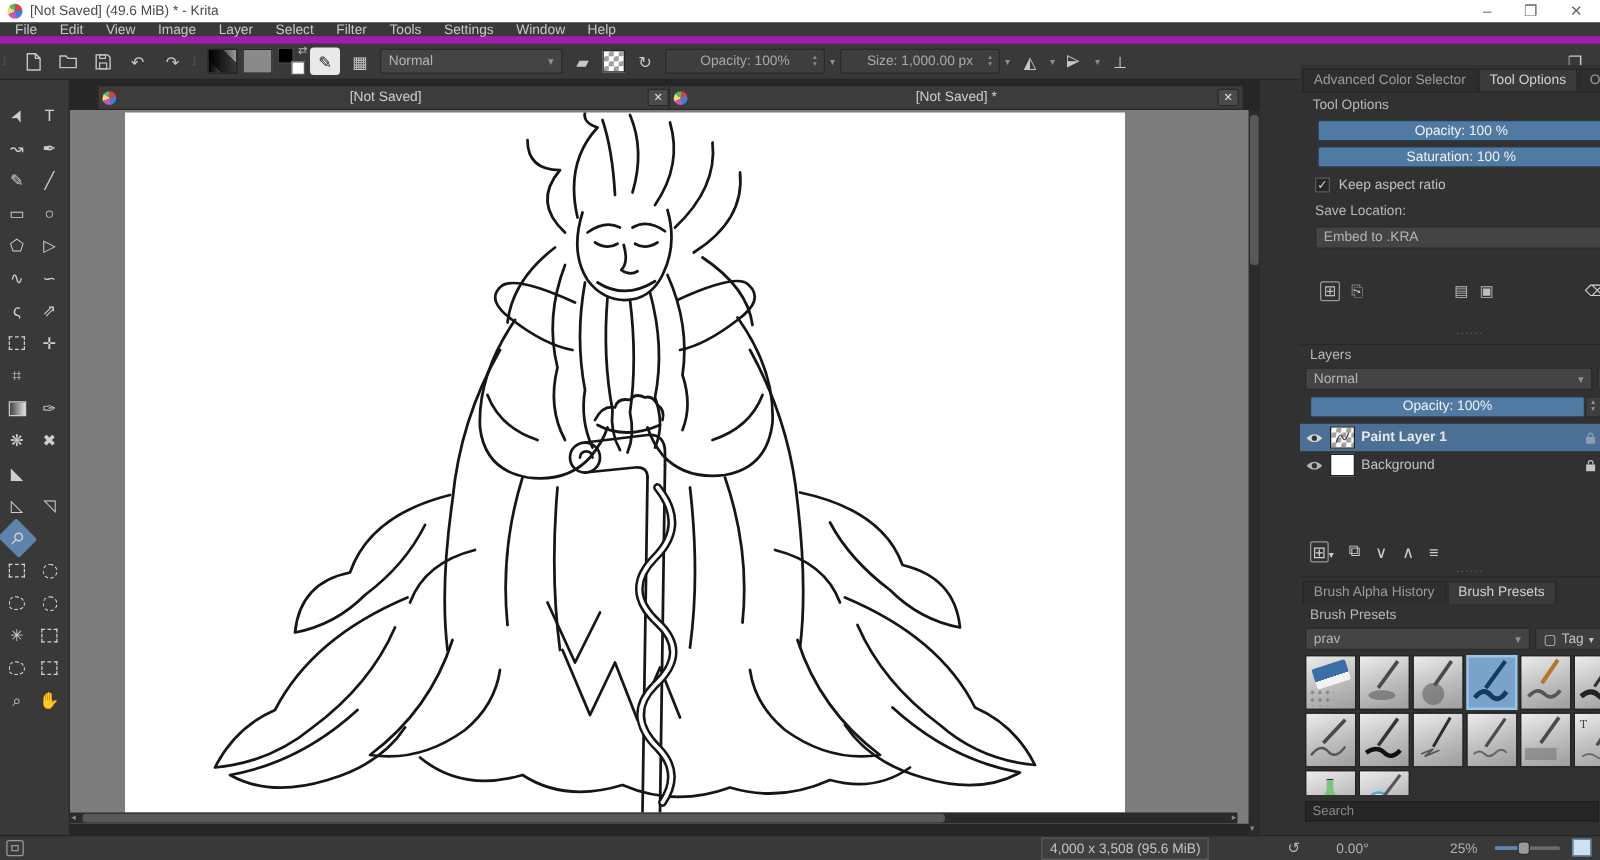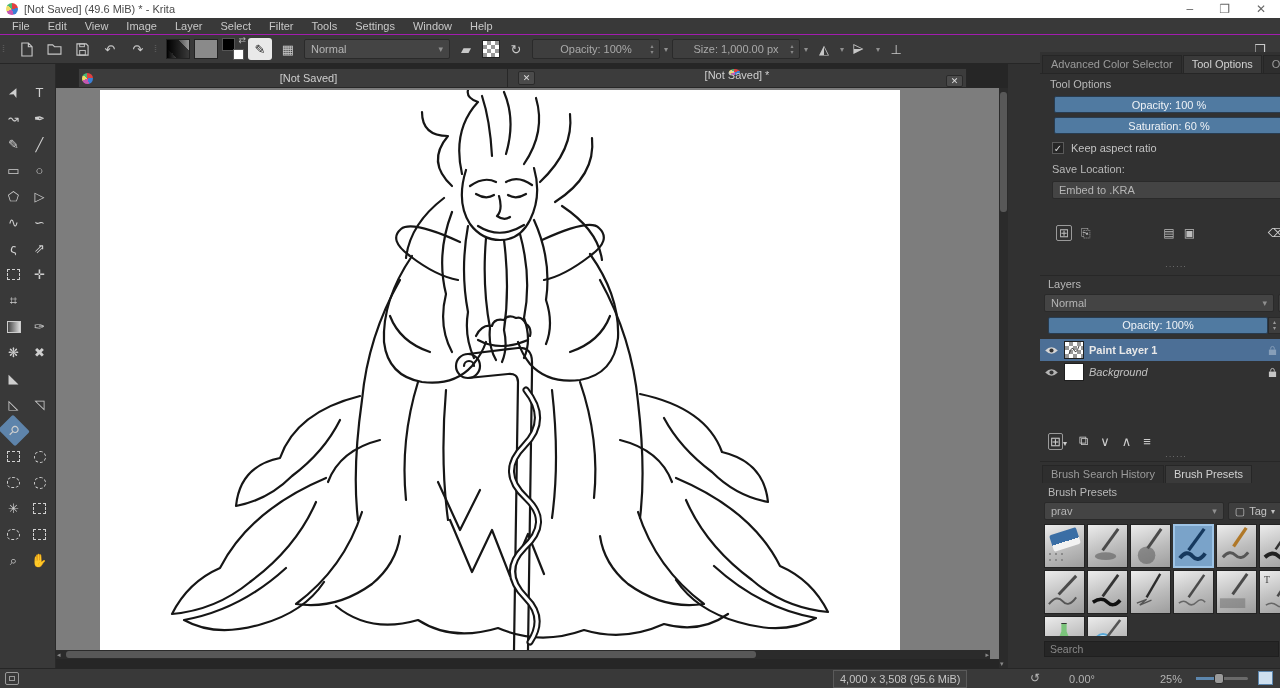--- a/index.html
+++ b/index.html
@@ -9,21 +9,21 @@
   
   #titlebar { position:absolute; left:0; top:0; width:1280px; height:18px; background:#ffffff;
     display:flex; align-items:center; padding:0 6px; color:#4a4a4a; font-size:11px; }
   .krita-logo { width:12px; height:12px; border-radius:50%;
     background:conic-gradient(#e14040 0 22%, #3b7fd4 22% 45%, #c457b0 45% 68%, #f0dd66 68% 85%, #49b877 85%); 
     margin-right:6px; }
   #win-controls { margin-left:auto; display:flex; gap:26px; color:#666; font-size:12px; padding-right:8px; }
   #win-controls span { cursor:default; }
 
   #menubar { position:absolute; left:0; top:18px; width:1280px; height:17px; background:#393939;
-    display:flex; align-items:center; gap:2px; padding-left:4px; border-bottom:1px solid #a21caf; }
+    display:flex; align-items:center; gap:2px; padding-left:4px; border-bottom:6px solid #a21caf; }
   .menu-item { padding:1px 8px; color:#c8c8c8; }
 
   #toolbar { position:absolute; left:0; top:35px; width:1280px; height:29px; background:#393939;
     display:flex; align-items:center; gap:4px; padding-left:2px; border-bottom:1px solid #262626; }
   .grip { color:#5d5d5d; font-size:9px; letter-spacing:-2px; width:8px; line-height:7px; }
   .tb-btn { width:24px; height:22px; display:flex; align-items:center; justify-content:center;
     color:#c8c8c8; font-size:13px; border-radius:2px; }
   .tb-btn svg { display:block; }
   .swatch { width:24px; height:20px; border:1px solid #222; }
   .swatch.gradient { background:linear-gradient(90deg,#000,#fff); }
@@ -62,21 +62,21 @@
   .dash.blob { border-radius:45% 60% 50% 40%; }
   .grad-sq { width:14px; height:12px; border:1px solid #ccc; background:linear-gradient(90deg,#444,#ddd); }
 
   
   #docarea { position:absolute; left:56px; top:64px; width:952px; height:604px; background:#262626; }
   .subwin-bar { position:absolute; top:4px; height:20px; background:#3c3c3c; border:1px solid #272727;
     display:flex; align-items:center; padding:0 3px; }
   .subwin-bar .title { position:absolute; left:0; right:0; text-align:center; color:#cfcfcf; }
   .subwin-bar .close { margin-left:auto; width:17px; height:14px; background:#4b4b4b; border:1px solid #2a2a2a;
     border-radius:2px; color:#ddd; font-size:9px; display:flex; align-items:center; justify-content:center; z-index:2; }
-  #subwin1 { left:22px; width:461px; } #subwin2 { left:451px; width:460px;flex-direction:column; }
+  #subwin1 { left:22px; width:461px; } #subwin2 { left:479px; width:460px; }
   #canvas-region { position:absolute; left:0; top:24px; width:943px; height:571px; background:#7d7d7d; overflow:hidden; }
   #page { position:absolute; left:44px; top:2px; width:800px; height:560px; background:#ffffff; }
   #page svg { display:block; }
   .vscroll { position:absolute; right:0; top:24px; width:9px; height:580px; background:#2b2b2b; }
   .vscroll .thumb { position:absolute; left:1px; top:4px; width:7px; height:120px; background:#585858; border-radius:3px; }
   .hscroll { position:absolute; left:0; bottom:0; width:934px; height:9px; background:#2b2b2b; }
   .hscroll .thumb { position:absolute; top:1px; left:10px; height:7px; width:690px; background:#585858; border-radius:3px; }
   .scroll-arrow { position:absolute; color:#8a8a8a; font-size:7px; line-height:9px; }
 
   
@@ -113,21 +113,21 @@
   .layers-opacityrow { display:flex; align-items:center; margin:4px 4px 0 8px; gap:4px; }
   .layers-opacityrow .blue-slider { flex:1; margin-right:14px; }
   .props-btn { width:22px; height:18px; border:1px solid #8f8f8f; border-radius:2px; color:#c5c5c5;
     display:flex; align-items:center; justify-content:center; font-size:11px; }
   #layer-list { margin-top:5px; height:90px; background:#313131; }
   .layer-row { display:flex; align-items:center; height:22px; padding:0 4px; gap:5px; }
   .layer-row.sel { background:#4c6f96; color:#f0f0f0; }
   .layer-row .thumb { width:20px; height:18px; border:1px solid #1f1f1f; position:relative; }
   .thumb.white { background:#fff; }
   .layer-name { flex:1; font-weight:bold; color:#e8e8e8; }
-  .layer-row:not(.sel) .layer-name { font-weight:normal; color:#c2c2c2;font-style:italic; }
+  .layer-row:not(.sel) .layer-name { font-weight:normal; color:#c2c2c2; }
   .layer-badges { display:flex; gap:6px; align-items:center; color:#9fb3c8; }
   .layer-row:not(.sel) .layer-badges { color:#9a9a9a; }
   .alpha-glyph { font-style:italic; font-size:12px; }
   .mini-checker { width:12px; height:12px; border:1px solid #555; }
   .layers-buttons { display:flex; align-items:center; gap:12px; padding:4px 10px 2px 8px; color:#cdcdcd; font-size:13px; }
   .layers-buttons .add { border:1px solid #9a9a9a; border-radius:2px; padding:0 1px; }
   .layers-buttons .spacer { flex:1; }
   .trash { position:relative; width:11px; height:11px; border:1px solid #c5c5c5; border-top:none; border-radius:0 0 2px 2px; }
   .trash::before { content:""; position:absolute; left:-3px; top:-3px; width:15px; height:2px; background:#c5c5c5; }
 
@@ -440,21 +440,21 @@
       </span>
     </div>
     <div class="row" style="margin-right:26px;">
       <div class="blue-slider">
         <span>Opacity: 100 %</span>
         <span class="spin">▴<br>▾</span>
       </div>
     </div>
     <div class="row" style="margin-right:26px;">
       <div class="blue-slider">
-        <span>Saturation: 60 %</span>
+        <span>Saturation: 100 %</span>
         <span class="spin">▴<br>▾</span>
       </div>
     </div>
     <div class="checkrow">
       <span class="checkbox">✓</span>
       <span>Keep aspect ratio</span>
     </div>
     <div class="label-row">Save Location:</div>
     <div class="dropdown dd-wide">
       <span>Embed to .KRA</span>
@@ -545,21 +545,21 @@
       <span>∧</span>
       <span>≡</span>
       <span class="spacer"></span>
       <span class="trash"></span>
     </div>
     <div class="splitter" style="margin-top:2px;">······</div>
   </div>
 
   <div id="brush-sec">
     <div class="dock-tabs" style="border-bottom:none;">
-      <span class="dock-tab">Brush Search History</span>
+      <span class="dock-tab">Brush Alpha History</span>
       <span class="dock-tab active">Brush Presets</span>
     </div>
     <div class="panel-head" style="padding-top:3px;">
       <span>Brush Presets</span>
       <span class="ctl">
         <span>❐</span>
         <span>✕</span>
       </span>
     </div>
     <div id="brush-filter-row">

